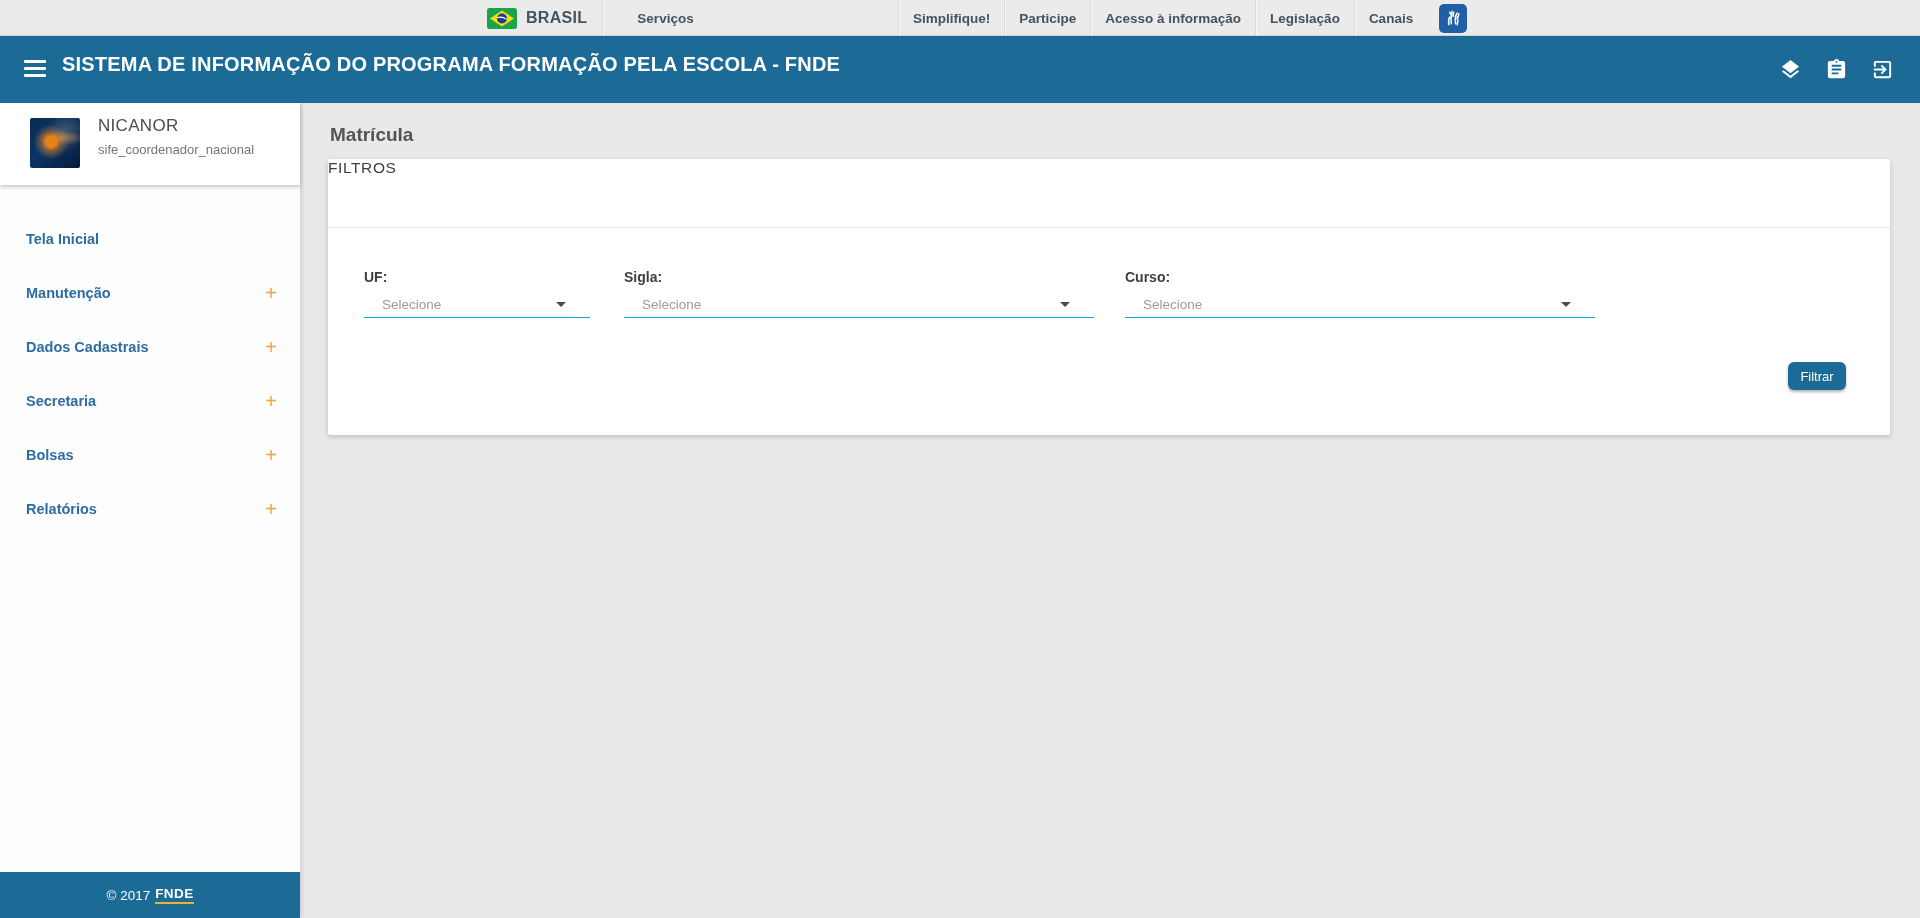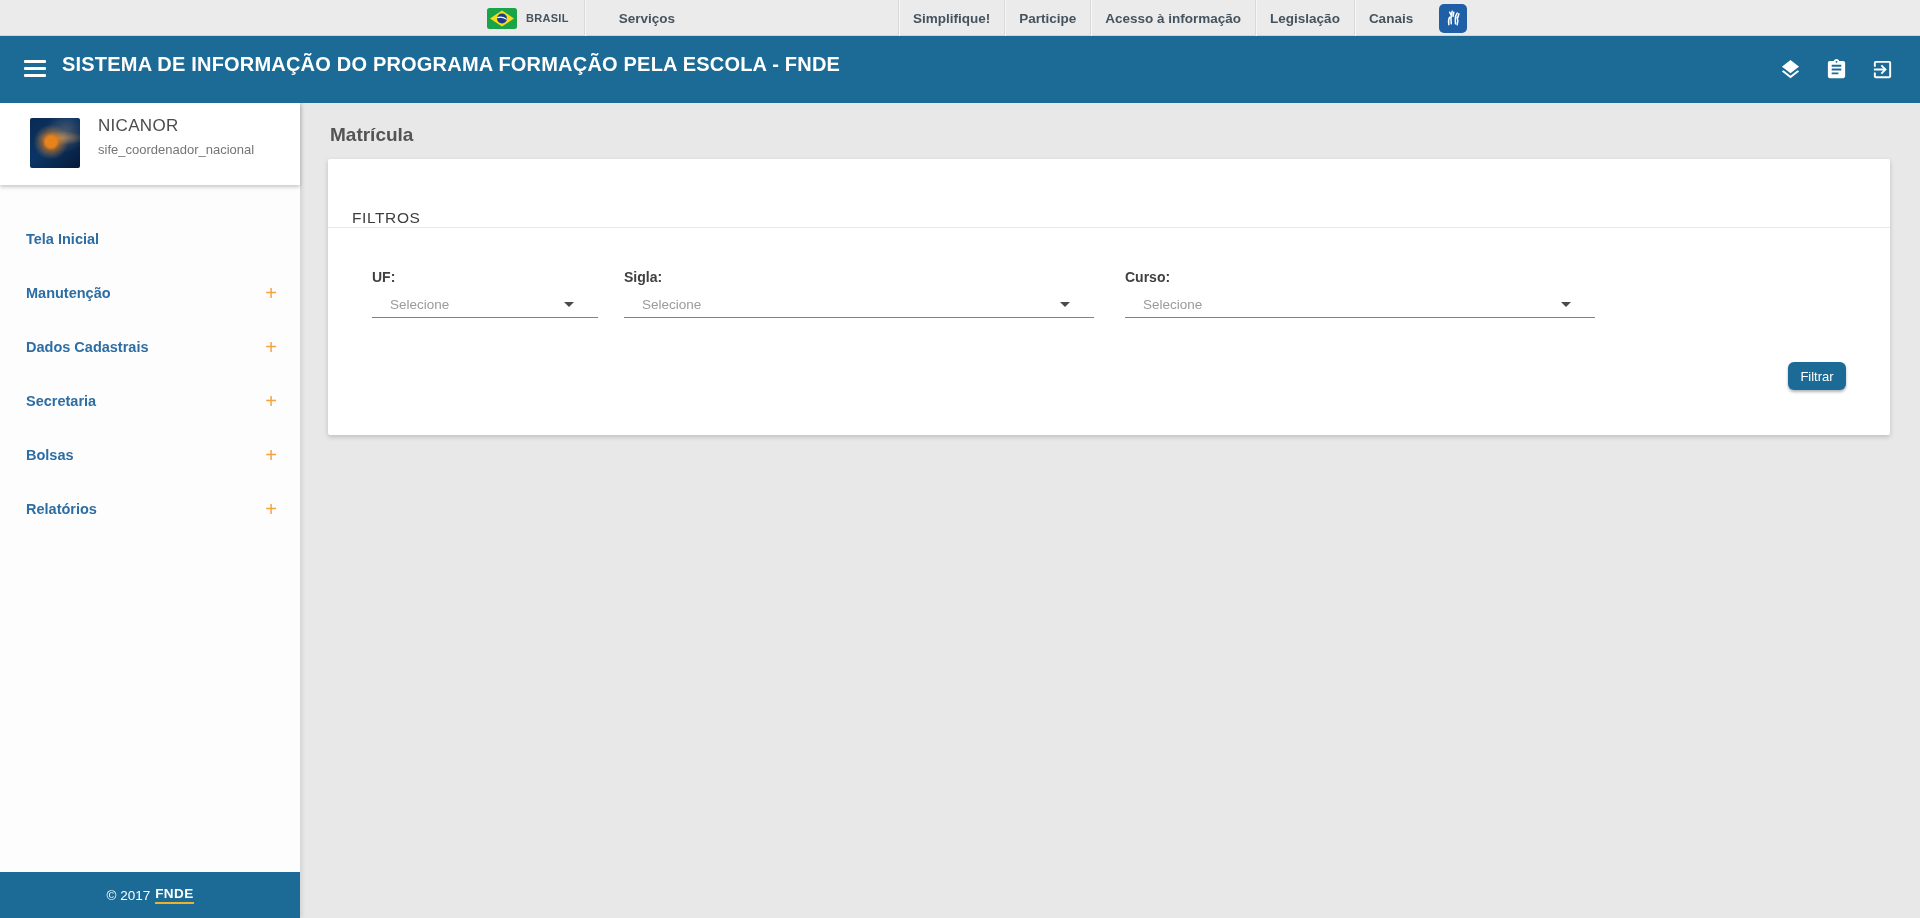--- a/index.html
+++ b/index.html
@@ -7,21 +7,21 @@
   body { font-family:"Liberation Sans", sans-serif; background:#e8e8e8; position:relative; }
 
   
   .gov-bar { position:absolute; top:0; left:0; width:1920px; height:36px;
              background:#ebebeb; border-bottom:1px solid #d4d4d4; z-index:30; }
   .gov-left { position:absolute; left:487px; top:0; height:36px; display:flex; align-items:center; }
   .gov-right { position:absolute; left:898px; top:0; height:36px; display:flex; align-items:center;border-radius:17px; }
   .gov-bar .sep { width:1px; height:36px; background:#d9d9d9; box-shadow:1px 0 0 #f7f7f7; }
   .gov-link { font-size:13.5px; font-weight:bold; color:#45535f; padding:0 14px; height:36px;
               display:flex; align-items:center; cursor:pointer; white-space:nowrap; text-decoration:none; }
-  .brasil-label { font-size:11px; font-weight:bold; color:#45535f; margin-left:9px; letter-spacing:0.3px; }
+  .brasil-label { font-size:16px; font-weight:bold; color:#45535f; margin-left:9px; letter-spacing:0.3px; }
   .flag-wrap { display:flex; align-items:center; }
   .servicos { margin-left:20px; }
   .vlibras { width:28px; height:29px; background:#1e5fa5; border-radius:5px; margin-left:12px;
              display:flex; align-items:center; justify-content:center; cursor:pointer; }
 
   
   .app-header { position:absolute; top:36px; left:0; width:1920px; height:67px;
                 background:#1b6b96; z-index:25; display:flex; align-items:center; }
   .hamburger { position:absolute; left:24px; top:24px; width:22px; height:18px; cursor:pointer; }
   .hamburger span { display:block; height:2.5px; background:#fff; border-radius:1px; margin-bottom:4.5px; }
@@ -50,26 +50,26 @@
   .sidebar-footer { position:absolute; left:0; bottom:0; width:300px; height:46px; background:#1b6b96;
                     display:flex; align-items:center; justify-content:center; color:#fff; font-size:13.5px; }
   .sidebar-footer .brand { font-weight:bold; margin-left:5px; border-bottom:2.5px solid #efb12c;
                            padding-bottom:1px; cursor:pointer; letter-spacing:0.4px; }
 
   
   .content { position:absolute; left:300px; top:103px; width:1620px; height:815px; background:#e8e8e8; }
   .page-title { position:absolute; left:30px; top:21px; font-size:19px; font-weight:bold; color:#545454; }
   .card { position:absolute; left:28px; top:56px; width:1562px; height:276px; background:#fff;
           box-shadow:0 2px 5px rgba(0,0,0,0.18); border-radius:2px; }
-  .card-header { height:69px; display:flex; align-items:flex-end; padding-left:24px;
+  .card-header { height:69px; display:flex; align-items:flex-start; 
                  border-bottom:1px solid #e9e9e9; }
   .card-title { font-size:15.5px; color:#3d3d3d; letter-spacing:0.6px; }
 
   .field { position:absolute; top:110px; }
-  .field-uf    { left:44px;  width:226px; }
+  .field-uf    { left:36px;  width:226px; }
   .field-sigla { left:296px; width:470px; }
   .field-curso { left:797px; width:470px; }
   .field .flabel { font-size:14px; font-weight:bold; color:#3f3f3f; display:block; }
   .select { position:relative; margin-top:6px; height:27px; border-bottom:1px solid #0ea5e9;
             display:flex; align-items:center; cursor:pointer; }
   .select .placeholder { margin-left:18px; font-size:13.5px; color:#9b9b9b; }
   .select .caret { position:absolute; right:24px; top:11px; width:0; height:0;
                    border-left:5px solid transparent; border-right:5px solid transparent;
                    border-top:5px solid #4a4a4a; }
 

